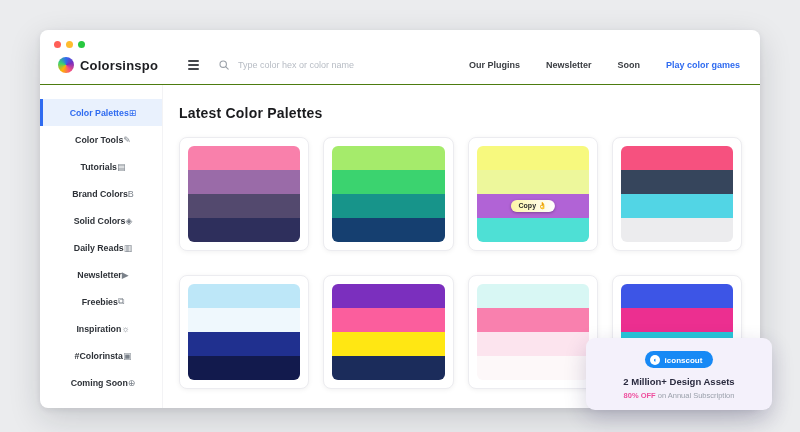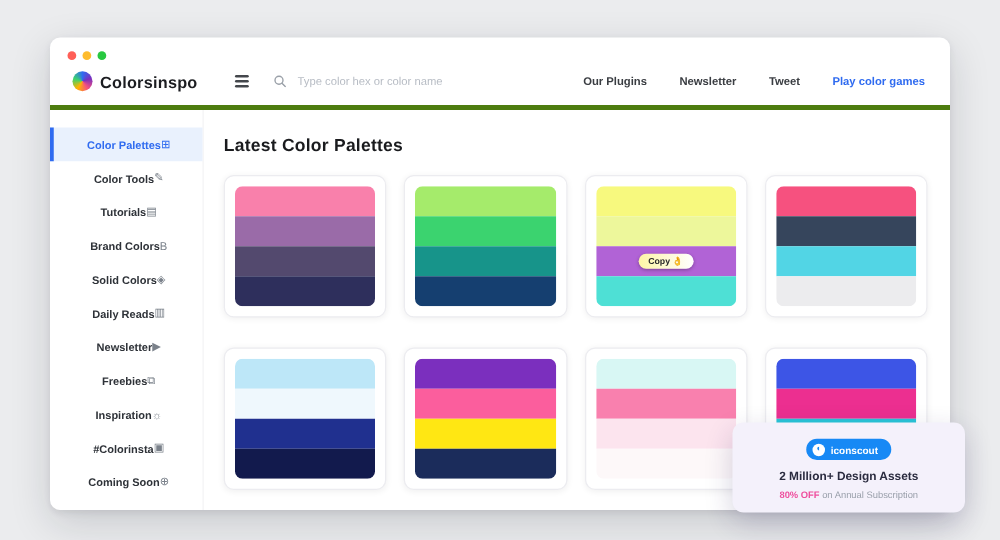--- a/index.html
+++ b/index.html
@@ -11,21 +11,21 @@
   }
   .window{
     position:absolute;left:40px;top:30px;width:720px;height:378px;
     background:#fff;border-radius:8px;overflow:hidden;
     box-shadow:0 10px 32px rgba(20,24,40,.16), 0 2px 6px rgba(20,24,40,.08);
   }
   
   .titlebar{display:flex;gap:5px;padding:11px 0 0 14px}
   .tl{width:7px;height:7px;border-radius:50%}
   
-  .header{display:flex;align-items:center;padding:9px 20px 11px 18px;border-bottom:4px solid #4d7c0f}
+  .header{display:flex;align-items:center;padding:9px 20px 11px 18px;border-bottom:1px solid #4d7c0f}
   .logo{display:flex;align-items:center;gap:6px;cursor:pointer}
   .logo-mark{width:16px;height:16px;border-radius:50%;
     background:conic-gradient(#2f6bf0,#7b2fbe,#f6517f,#ffb300,#3bd36f,#2f6bf0);}
   .logo-text{font-size:13px;font-weight:bold;color:#1c1d21;letter-spacing:.2px}
   .menu{margin-left:28px;display:flex;flex-direction:column;gap:2.5px;cursor:pointer;padding:2px}
   .menu span{display:block;width:11px;height:1.7px;background:#44474c;border-radius:1px}
   .search{display:flex;align-items:center;gap:7px;margin-left:18px}
   .search input{border:0;outline:none;font-size:9px;color:#333;width:175px;background:transparent;font-family:inherit}
   .search input::placeholder{color:#b7bcc4}
   .nav{margin-left:auto;display:flex;gap:26px;align-items:flex-end}
@@ -89,21 +89,21 @@
     <div class="search">
       <svg width="10" height="10" viewBox="0 0 10 10">
         <circle cx="4.2" cy="4.2" r="3.2" fill="none" stroke="#9aa0a8" stroke-width="1.1"></circle>
         <line x1="6.6" y1="6.6" x2="9.2" y2="9.2" stroke="#9aa0a8" stroke-width="1.1" stroke-linecap="round"></line>
       </svg>
       <input type="text" placeholder="Type color hex or color name" style="">
     </div>
     <nav class="nav">
       <a>Our Plugins</a>
       <a>Newsletter</a>
-      <a>Tweet</a>
+      <a>Soon</a>
       <a class="accent" style="color: rgb(47, 107, 240);">Play color games</a>
     </nav>
   </div>
 
   <div class="content">
 
     <aside class="sidebar">
       <div class="side-item active">
         <span class="lbl">Color Palettes</span>
         <span class="ico">⊞</span>

